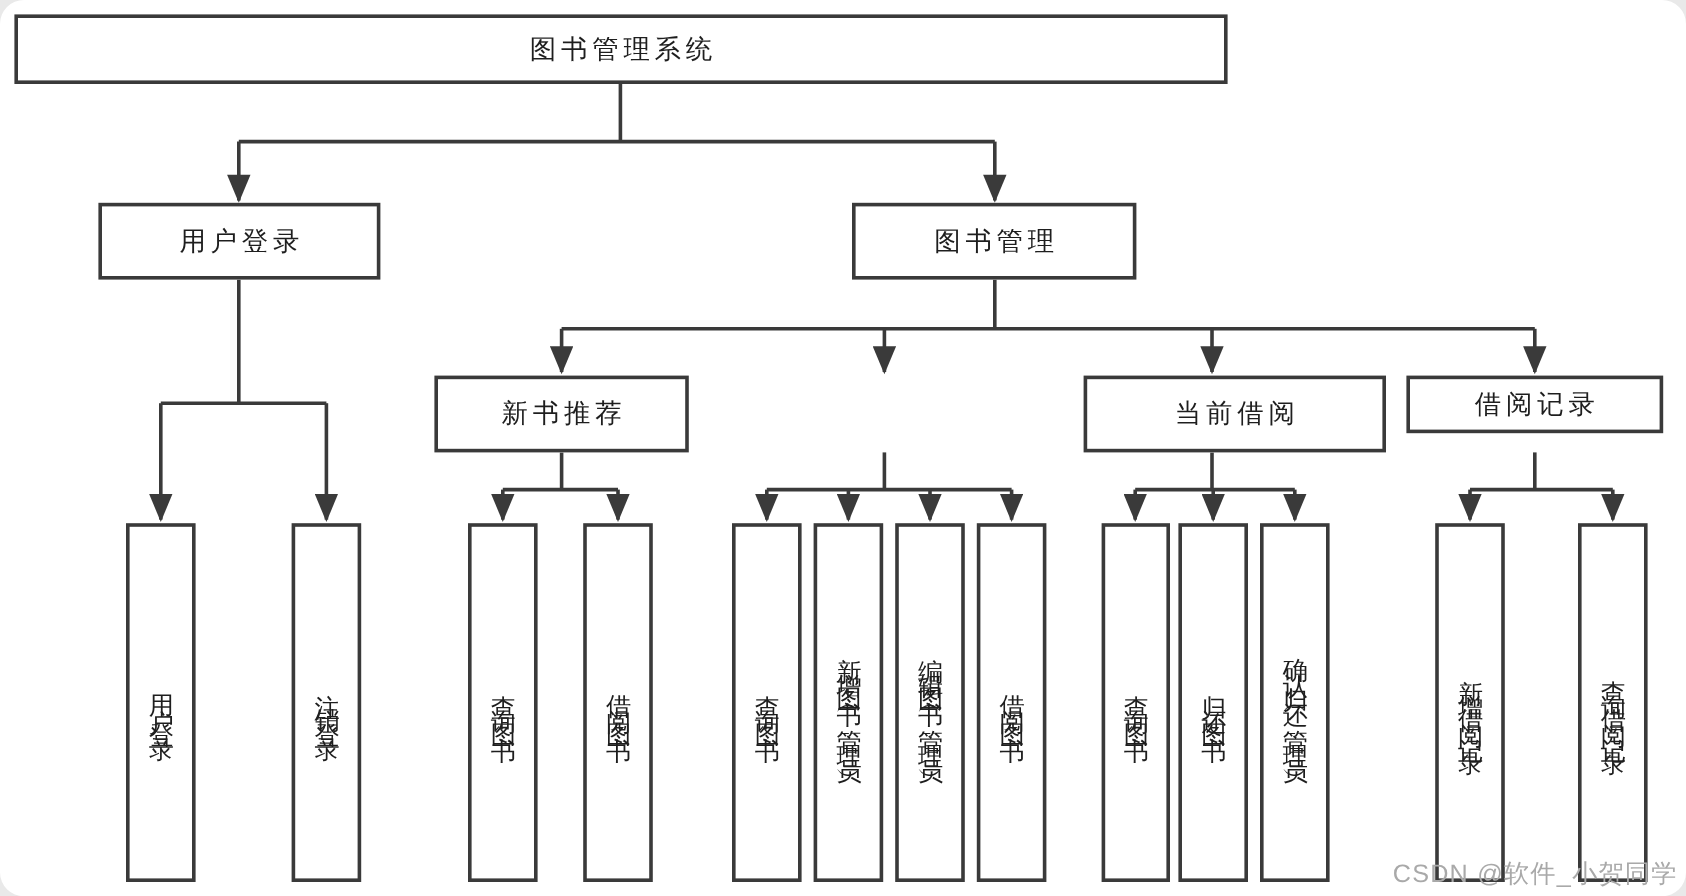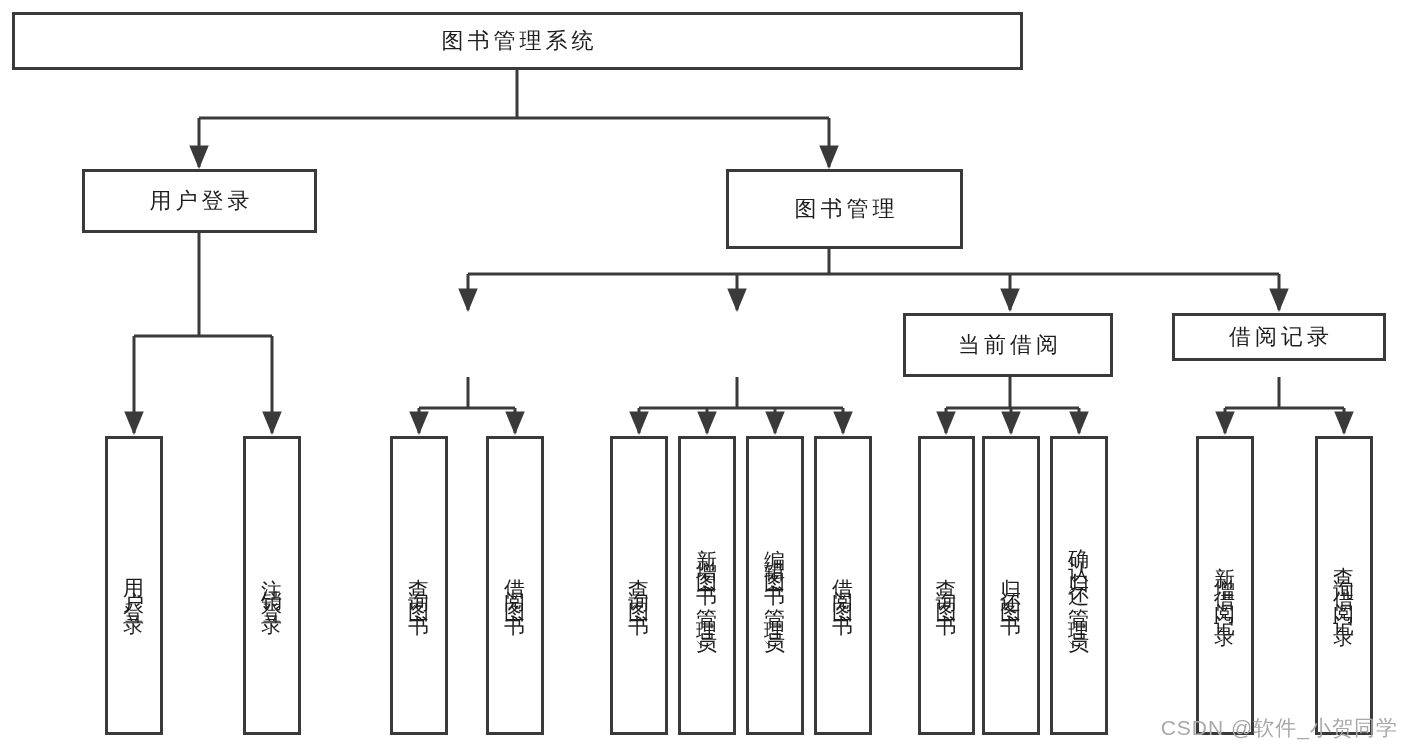--- a/index.html
+++ b/index.html
@@ -9,20 +9,21 @@
     --background:#ffffff;
   }
   *{margin:0;padding:0;box-sizing:border-box;}
   html,body{background:#e9e9e9;}
   body{font-family:"Liberation Sans","DejaVu Sans",sans-serif;}
   .stage{
     position:relative;
     width:1405px;height:747px;
     background:var(--background);
     overflow:hidden;
+    border-radius:20px;
   }
   .wires{position:absolute;left:0;top:0;z-index:1;}
   .wires .wire path{stroke:var(--line);stroke-width:3;fill:none;}
   .wires marker path{fill:var(--line);stroke:none;}
   .arr{marker-end:url(#arw);}
   .box{
     position:absolute;z-index:2;
     border:3px solid var(--line);
     background:var(--background);
     display:flex;align-items:center;justify-content:center;
@@ -107,25 +108,28 @@
     </g>
   </svg>
 
   <div class="box h" style="left:12px;top:12px;width:1011px;height:58px">
     <span class="label">图书管理系统</span>
   </div>
 
   <div class="box h" style="left:82px;top:169px;width:235px;height:64px">
     <span class="label">用户登录</span>
   </div>
-  <div class="box h" style="left:726px;top:169px;width:237px;height:80px">
+  <div class="box h" style="left:710px;top:169px;width:237px;height:64px">
     <span class="label">图书管理</span>
   </div>
 
-  <div class="box h" style="left:903px;top:313px;width:210px;height:64px">
+  <div class="box h" style="left:362px;top:313px;width:212px;height:64px">
+    <span class="label">新书推荐</span>
+  </div>
+  <div class="box h" style="left:903px;top:313px;width:252px;height:64px">
     <span class="label">当前借阅</span>
   </div>
   <div class="box h" style="left:1172px;top:313px;width:214px;height:48px">
     <span class="label">借阅记录</span>
   </div>
 
   <div class="box v" style="left:105px;top:436px;width:58px;height:299px">
     <span class="label">用户登录</span>
   </div>
   <div class="box v" style="left:243px;top:436px;width:58px;height:299px">

